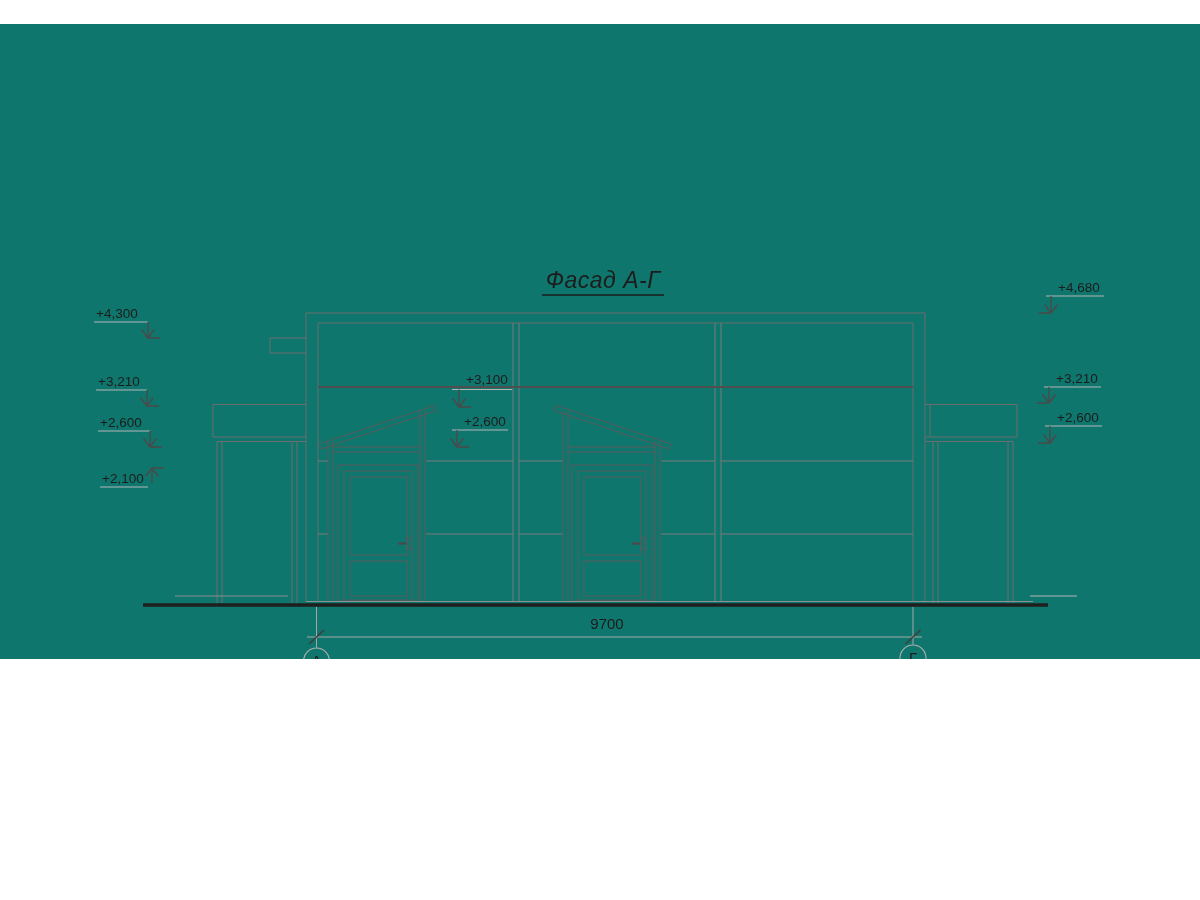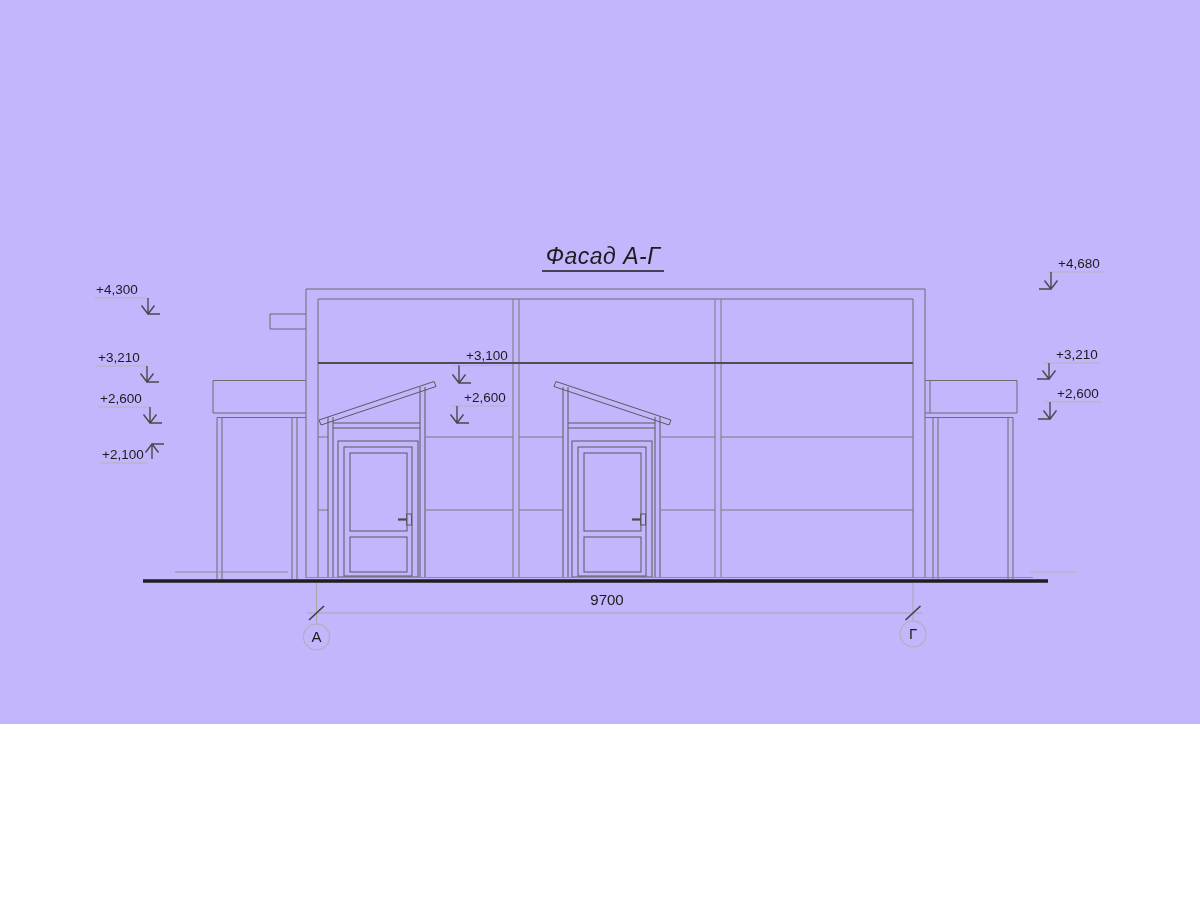--- a/index.html
+++ b/index.html
@@ -1,18 +1,18 @@
 <!DOCTYPE html>
 <html><head>
 <meta charset="utf-8">
 <style>
   html,body { margin:0; padding:0; background:#ffffff; }
   .canvas {
-    position:relative; width:1200px; height:724px; background:#c4b5fd;
-    overflow:hidden; font-family:"Liberation Sans","DejaVu Sans",sans-serif;
+    position:relative; width:1200px; height:635px; background:#0f766e;
+    overflow:hidden; font-family:"Liberation Sans","DejaVu Sans",sans-serif;margin-top:24px;
   }
   svg { position:absolute; left:0; top:0; }
   
   .ln     { stroke:#6d6d6d; stroke-width:1; fill:none; }
   .joint  { stroke:#7a7a7a; stroke-width:1; fill:none; }
   .thick  { stroke:#4f4f4f; stroke-width:2.2; fill:none; }
   .door   { stroke:#5a5a5a; stroke-width:1; fill:none; }
   .ground { stroke:#1f1f1f; stroke-width:3.5; fill:none; }
   .step   { stroke:#8f8f8f; stroke-width:1; fill:none; }
   .faint  { stroke:#b5b5b5; stroke-width:1; fill:none; }

